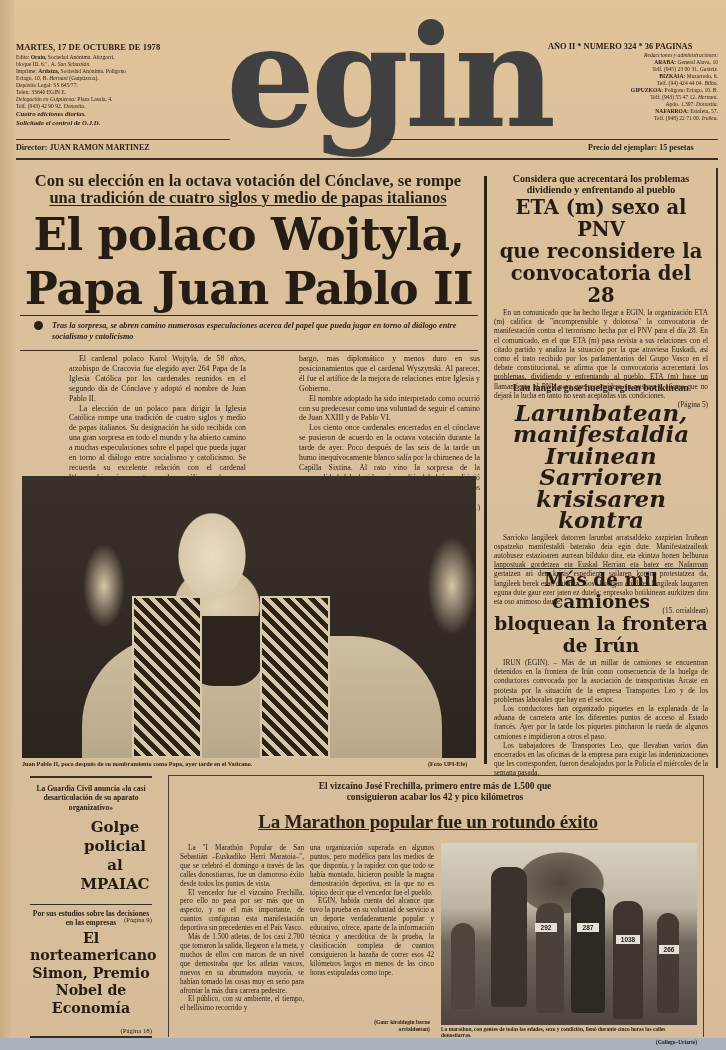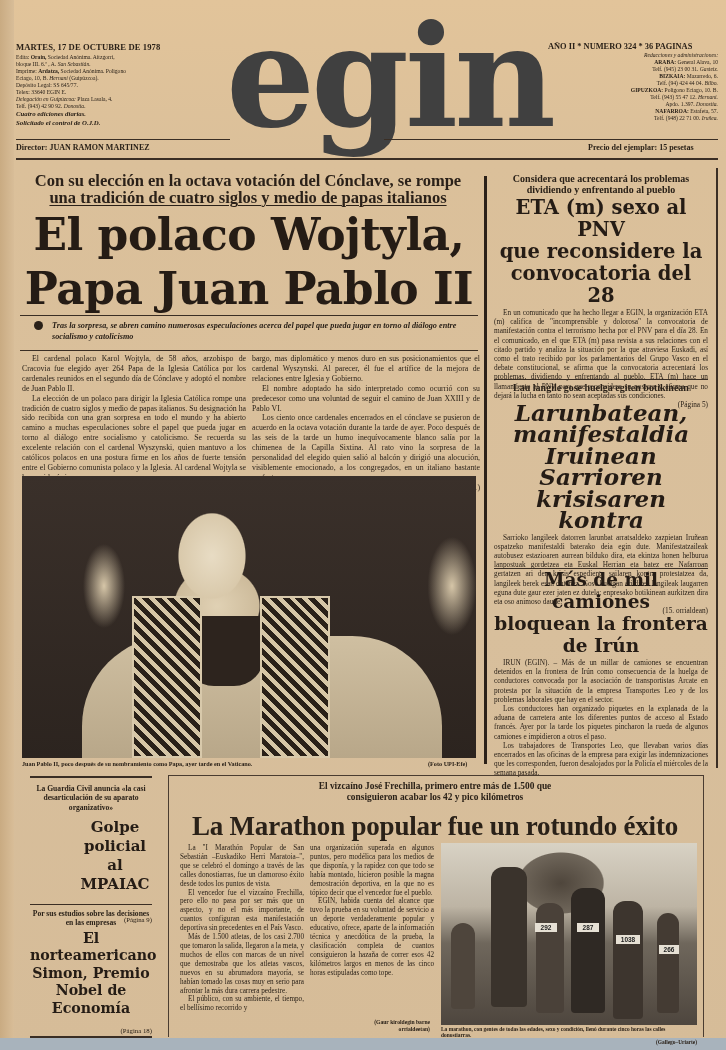--- a/index.html
+++ b/index.html
@@ -50,21 +50,21 @@
   .kicker .u { text-decoration: underline; text-decoration-thickness: 1px; text-underline-offset: 2px; }
   .headline {
     left: 14px; top: 208px; width: 470px; text-align: center;
     font-family: "DejaVu Serif", serif; font-weight: bold;
     font-size: 44px; line-height: 54px; letter-spacing: -0.5px; color: #251c15;
   }
   .deck { left: 52px; top: 320px; width: 420px; font-size: 8.2px; font-weight: bold; font-style: italic; line-height: 11px; }
   .bullet { left: 34px; top: 321px; width: 9px; height: 9px; border-radius: 50%; background: #2a2118; }
 
   .body { font-size: 7.8px; line-height: 9.9px; text-align: justify; }
-  .body p { text-indent: 10px; }
+  .body p { text-indent: 10px; margin-left: 47px; }
   .body p.noind { text-indent: 8px; }
   .col1 { left: 22px; top: 354px; width: 224px; }
   .col2 { left: 252px; top: 354px; width: 228px; }
   .pgref { font-size: 7.8px; text-align: right; }
 
   .photo-pope {
     left: 22px; top: 476px; width: 454px; height: 282px;
     background:
       radial-gradient(ellipse 55px 70px at 190px 80px, #e8dcc4 0%, #d9c9ab 60%, transparent 62%),
       radial-gradient(ellipse 60px 55px at 195px 130px, #e0d1b4 0%, #cdbb9b 70%, transparent 72%),
@@ -99,21 +99,21 @@
   .rc-kicker { font-size: 10px; font-weight: bold; text-align: center; line-height: 10.5px; }
   .rc-head { font-family: "DejaVu Serif", serif; font-weight: bold; text-align: center; color: #251c15; }
   .rc-body { font-size: 7.3px; line-height: 9.2px; text-align: justify; }
   .rc-body p { text-indent: 9px; }
   .left-box { left: 30px; top: 778px; width: 122px; }
   .left-box .kick { font-size: 7.6px; font-weight: bold; text-align: center; line-height: 9.4px; }
   .left-box .hd { font-family: "DejaVu Serif", serif; font-weight: bold; text-align: center; color: #251c15; }
 
   .mara-box { left: 168px; top: 775px; width: 536px; height: 262px; border: 1px solid #4a3c30; border-bottom: none; }
   .mara-kick { left: 190px; top: 781px; width: 490px; text-align: center; font-size: 9.4px; font-weight: bold; line-height: 11px; }
-  .mara-head { left: 178px; top: 811px; width: 500px; text-align: right; font-size: 27px; font-weight: bold; letter-spacing: -0.2px; }
+  .mara-head { left: 178px; top: 811px; width: 500px; text-align: center; font-size: 19px; font-weight: bold; letter-spacing: -0.2px; text-decoration: underline; }
   .mara-body { font-size: 7.2px; line-height: 8.9px; text-align: justify; }
   .mara-body p { text-indent: 8px; }
   .photo-mara {
     left: 441px; top: 843px; width: 256px; height: 182px;
     background:
       radial-gradient(ellipse 70px 50px at 120px 40px, #4f463c 0%, #6f665a 60%, transparent 62%),
       linear-gradient(180deg, #d8d2c4 0%, #bdb4a4 35%, #6f675c 55%, #4e463e 100%);
   }
   .runner { position: absolute; border-radius: 12px 12px 4px 4px; }
   .bib { position: absolute; background: #e6e0d4; font-family: "Liberation Sans", sans-serif; font-size: 6.5px; font-weight: bold; color: #222; text-align: center; line-height: 9px; }

